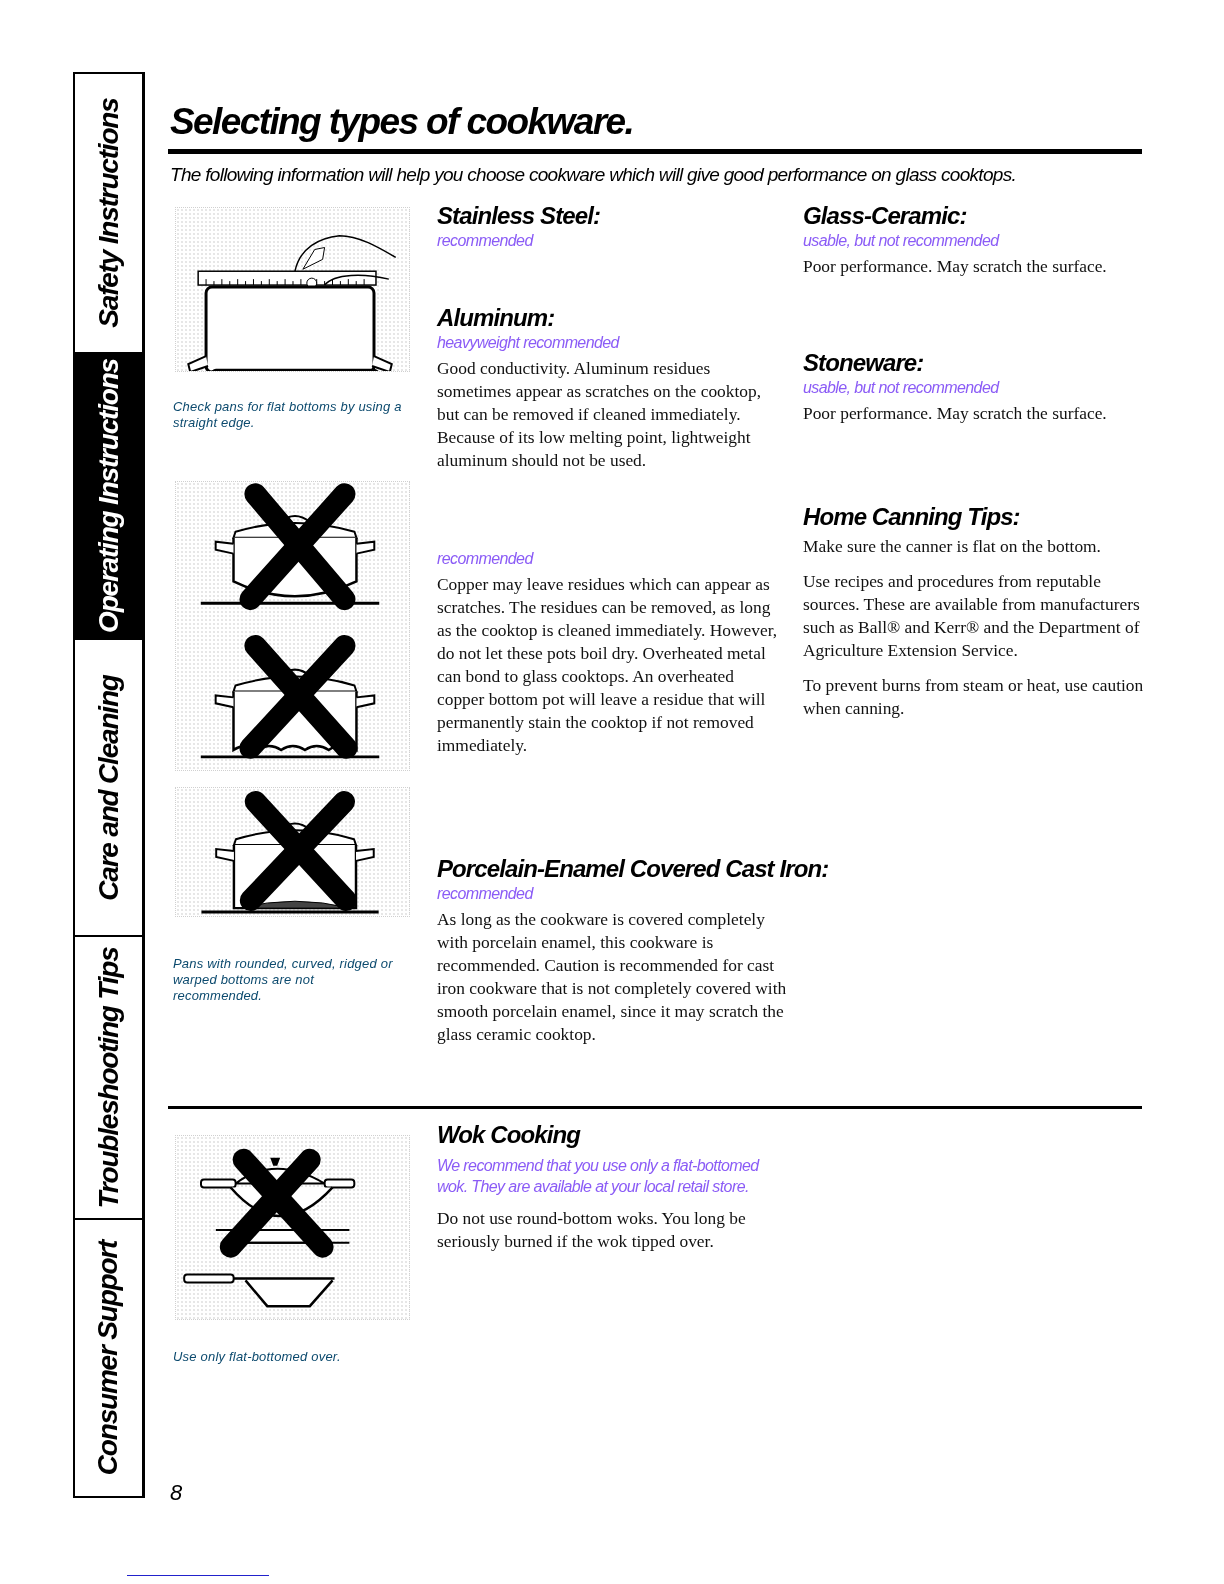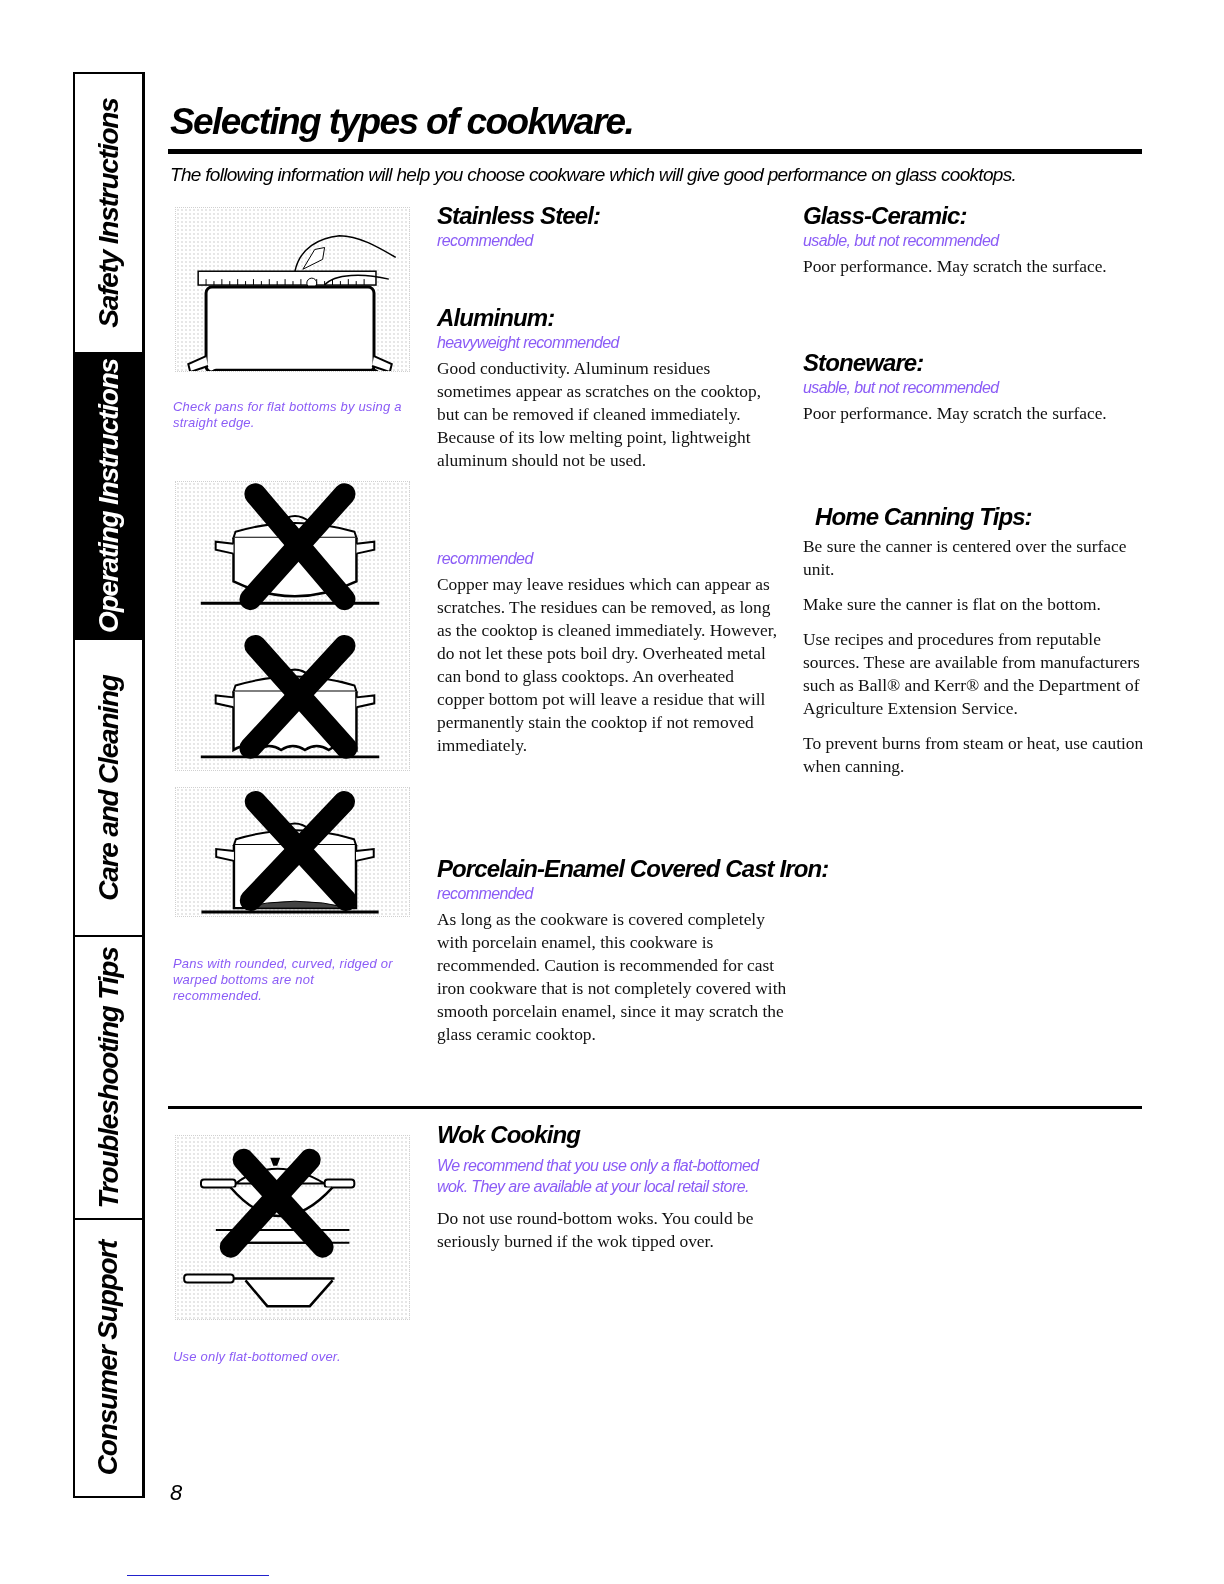--- a/index.html
+++ b/index.html
@@ -16,21 +16,21 @@
   
   .title { position:absolute; left:170px; top:100px; font-family:"Liberation Sans", sans-serif; font-weight:bold; font-style:italic; font-size:37px; letter-spacing:-1.6px; margin:0; line-height:44px; }
   .title-rule { position:absolute; left:168px; top:149px; width:974px; height:5px; background:#000; }
   .intro { position:absolute; left:170px; top:162px; font-family:"Liberation Sans", sans-serif; font-style:italic; font-size:19px; letter-spacing:-0.7px; line-height:26px; white-space:nowrap; }
 
   
   .illus { position:absolute; left:175px; background-color:#fff;
     background-image: radial-gradient(#c9c9c9 0.6px, transparent 0.8px);
     background-size:4px 4px; border:1px dotted #d0d0d0; box-sizing:border-box; }
   .illus svg { position:absolute; left:0; top:0; width:100%; height:100%; }
-  .caption { position:absolute; left:173px; font-family:"Liberation Sans", sans-serif; font-style:italic; font-size:13px; line-height:16px; letter-spacing:0.2px; color:#8b5cf6; }
+  .caption { position:absolute; left:173px; font-family:"Liberation Sans", sans-serif; font-style:italic; font-size:13px; line-height:16px; letter-spacing:0.2px; color:#0c4a6e; }
 
   
   .section { position:absolute; }
   .sec-title { font-family:"Liberation Sans", sans-serif; font-weight:bold; font-style:italic; font-size:24px; letter-spacing:-0.9px; line-height:24px; margin:0; }
   .sec-sub { font-family:"Liberation Sans", sans-serif; font-style:italic; font-size:16px; letter-spacing:-0.6px; line-height:21px; color:#8b5cf6; margin:2px 0 4px 0; }
   .sec-body { font-family:"Liberation Serif", serif; font-size:17.4px; line-height:23px; color:#111; margin:0 0 12px 0; }
   .col2 { left:437px; width:345px; }
   .col3 { left:803px; width:345px; }
 
   .wok-rule { position:absolute; left:168px; top:1106px; width:974px; height:3px; background:#000; }
@@ -164,22 +164,21 @@
   <h2 class="sec-title">Glass-Ceramic:</h2>
   <div class="sec-sub">usable, but not recommended</div>
   <p class="sec-body">Poor performance. May scratch the surface.</p>
 </div>
 <div class="section col3" style="top:351px;">
   <h2 class="sec-title">Stoneware:</h2>
   <div class="sec-sub">usable, but not recommended</div>
   <p class="sec-body">Poor performance. May scratch the surface.</p>
 </div>
 <div class="section col3" style="top:505px;">
-  <h2 class="sec-title" style="margin-bottom:6px;margin-left:12px;">Home Canning Tips:</h2>
-  <p class="sec-body">Be sure the canner is centered over the surface unit.</p>
+  <h2 class="sec-title" style="margin-bottom:6px;">Home Canning Tips:</h2>
   <p class="sec-body">Make sure the canner is flat on the bottom.</p>
   <p class="sec-body">Use recipes and procedures from reputable sources. These are available from manufacturers such as Ball® and Kerr® and the Department of Agriculture Extension Service.</p>
   <p class="sec-body">To prevent burns from steam or heat, use caution when canning.</p>
 </div>
 
 <div class="wok-rule"></div>
 <div class="illus" style="top:1135px;width:235px;height:185px;">
   <svg viewBox="0 0 235 185">
     <g>
       <path d="M95 22 L105 22 L102 30 L98 30 Z" fill="#000"></path>
@@ -199,17 +198,17 @@
       <line x1="58" y1="144" x2="160" y2="144" stroke="#000" stroke-width="2.5"></line>
       <path d="M70 146 L92 172 L135 172 L158 146" fill="#fff" stroke="#000" stroke-width="2.5"></path>
     </g>
   </svg>
 </div>
 <div class="caption" style="top:1349px;width:230px;">Use only flat-bottomed over.</div>
 
 <div class="section col2" style="top:1123px;width:345px;">
   <h2 class="sec-title" style="margin-bottom:8px;">Wok Cooking</h2>
   <div class="sec-sub" style="margin-bottom:10px;">We recommend that you use only a flat-bottomed wok. They are available at your local retail store.</div>
-  <p class="sec-body">Do not use round-bottom woks. You could be seriously burned if the wok tipped over.</p>
+  <p class="sec-body">Do not use round-bottom woks. You long be seriously burned if the wok tipped over.</p>
 </div>
 
 <div class="page-num">8</div>
 <div class="blue-rule"></div>
 
 </body></html>

